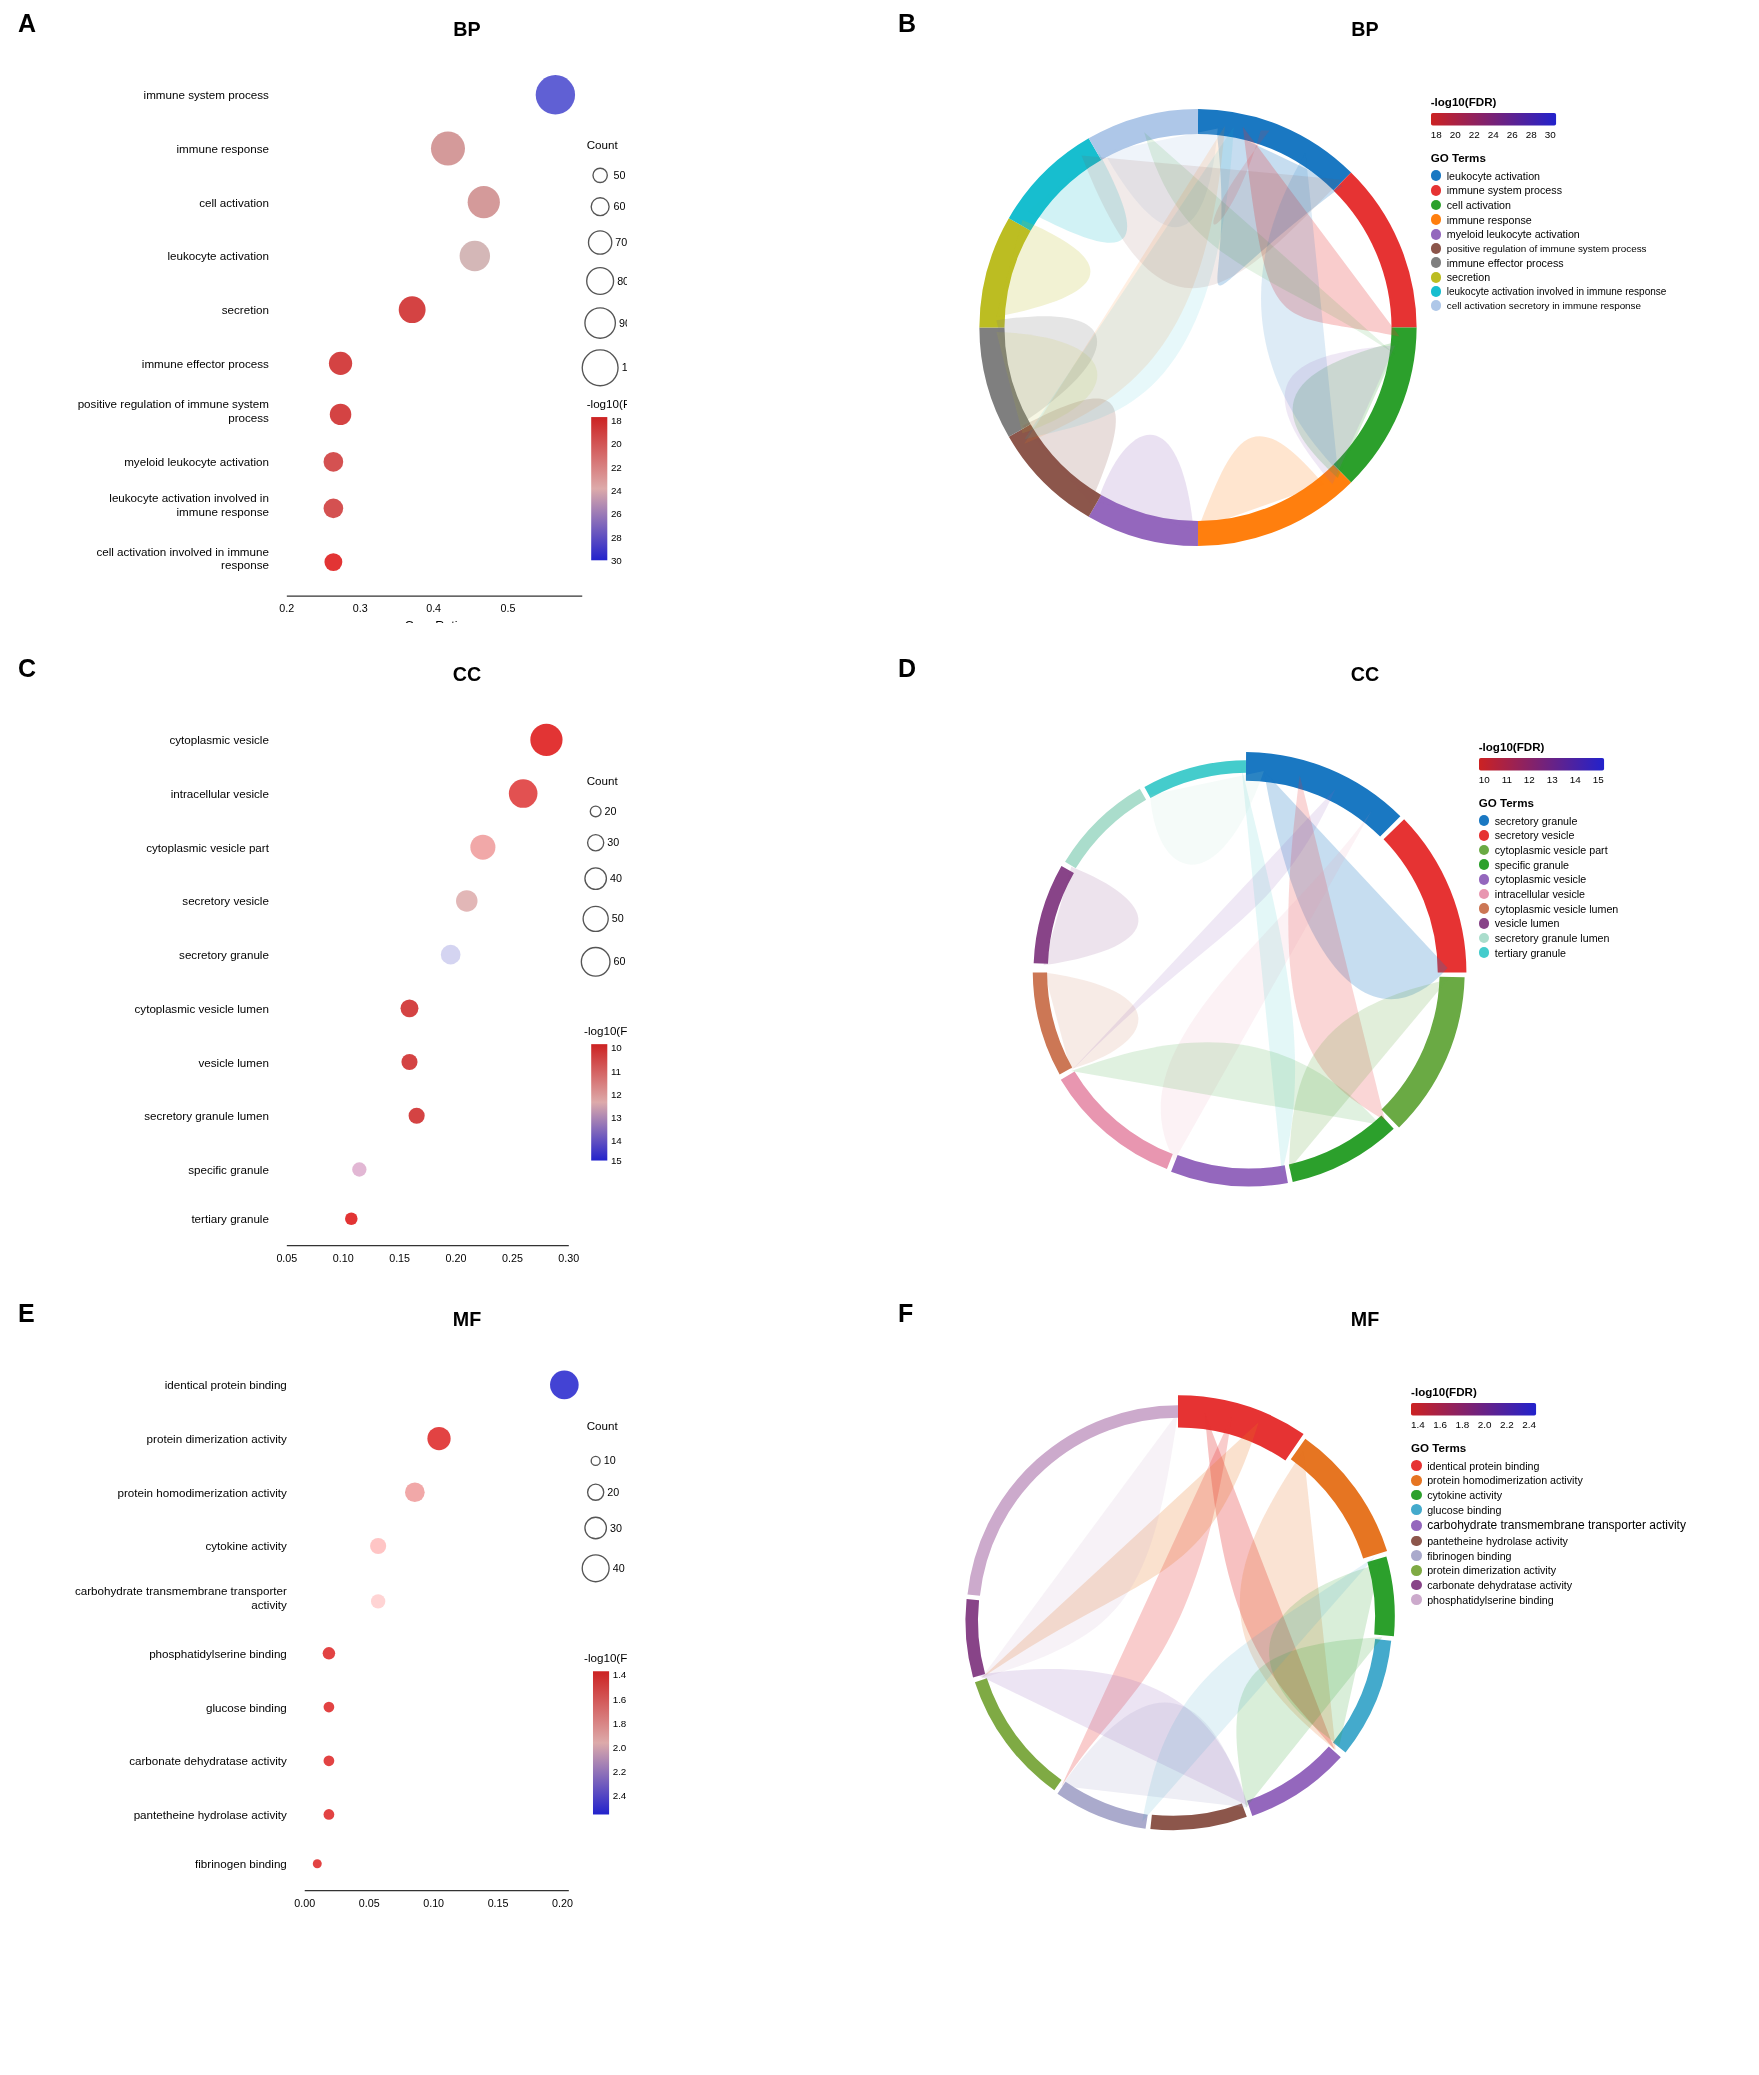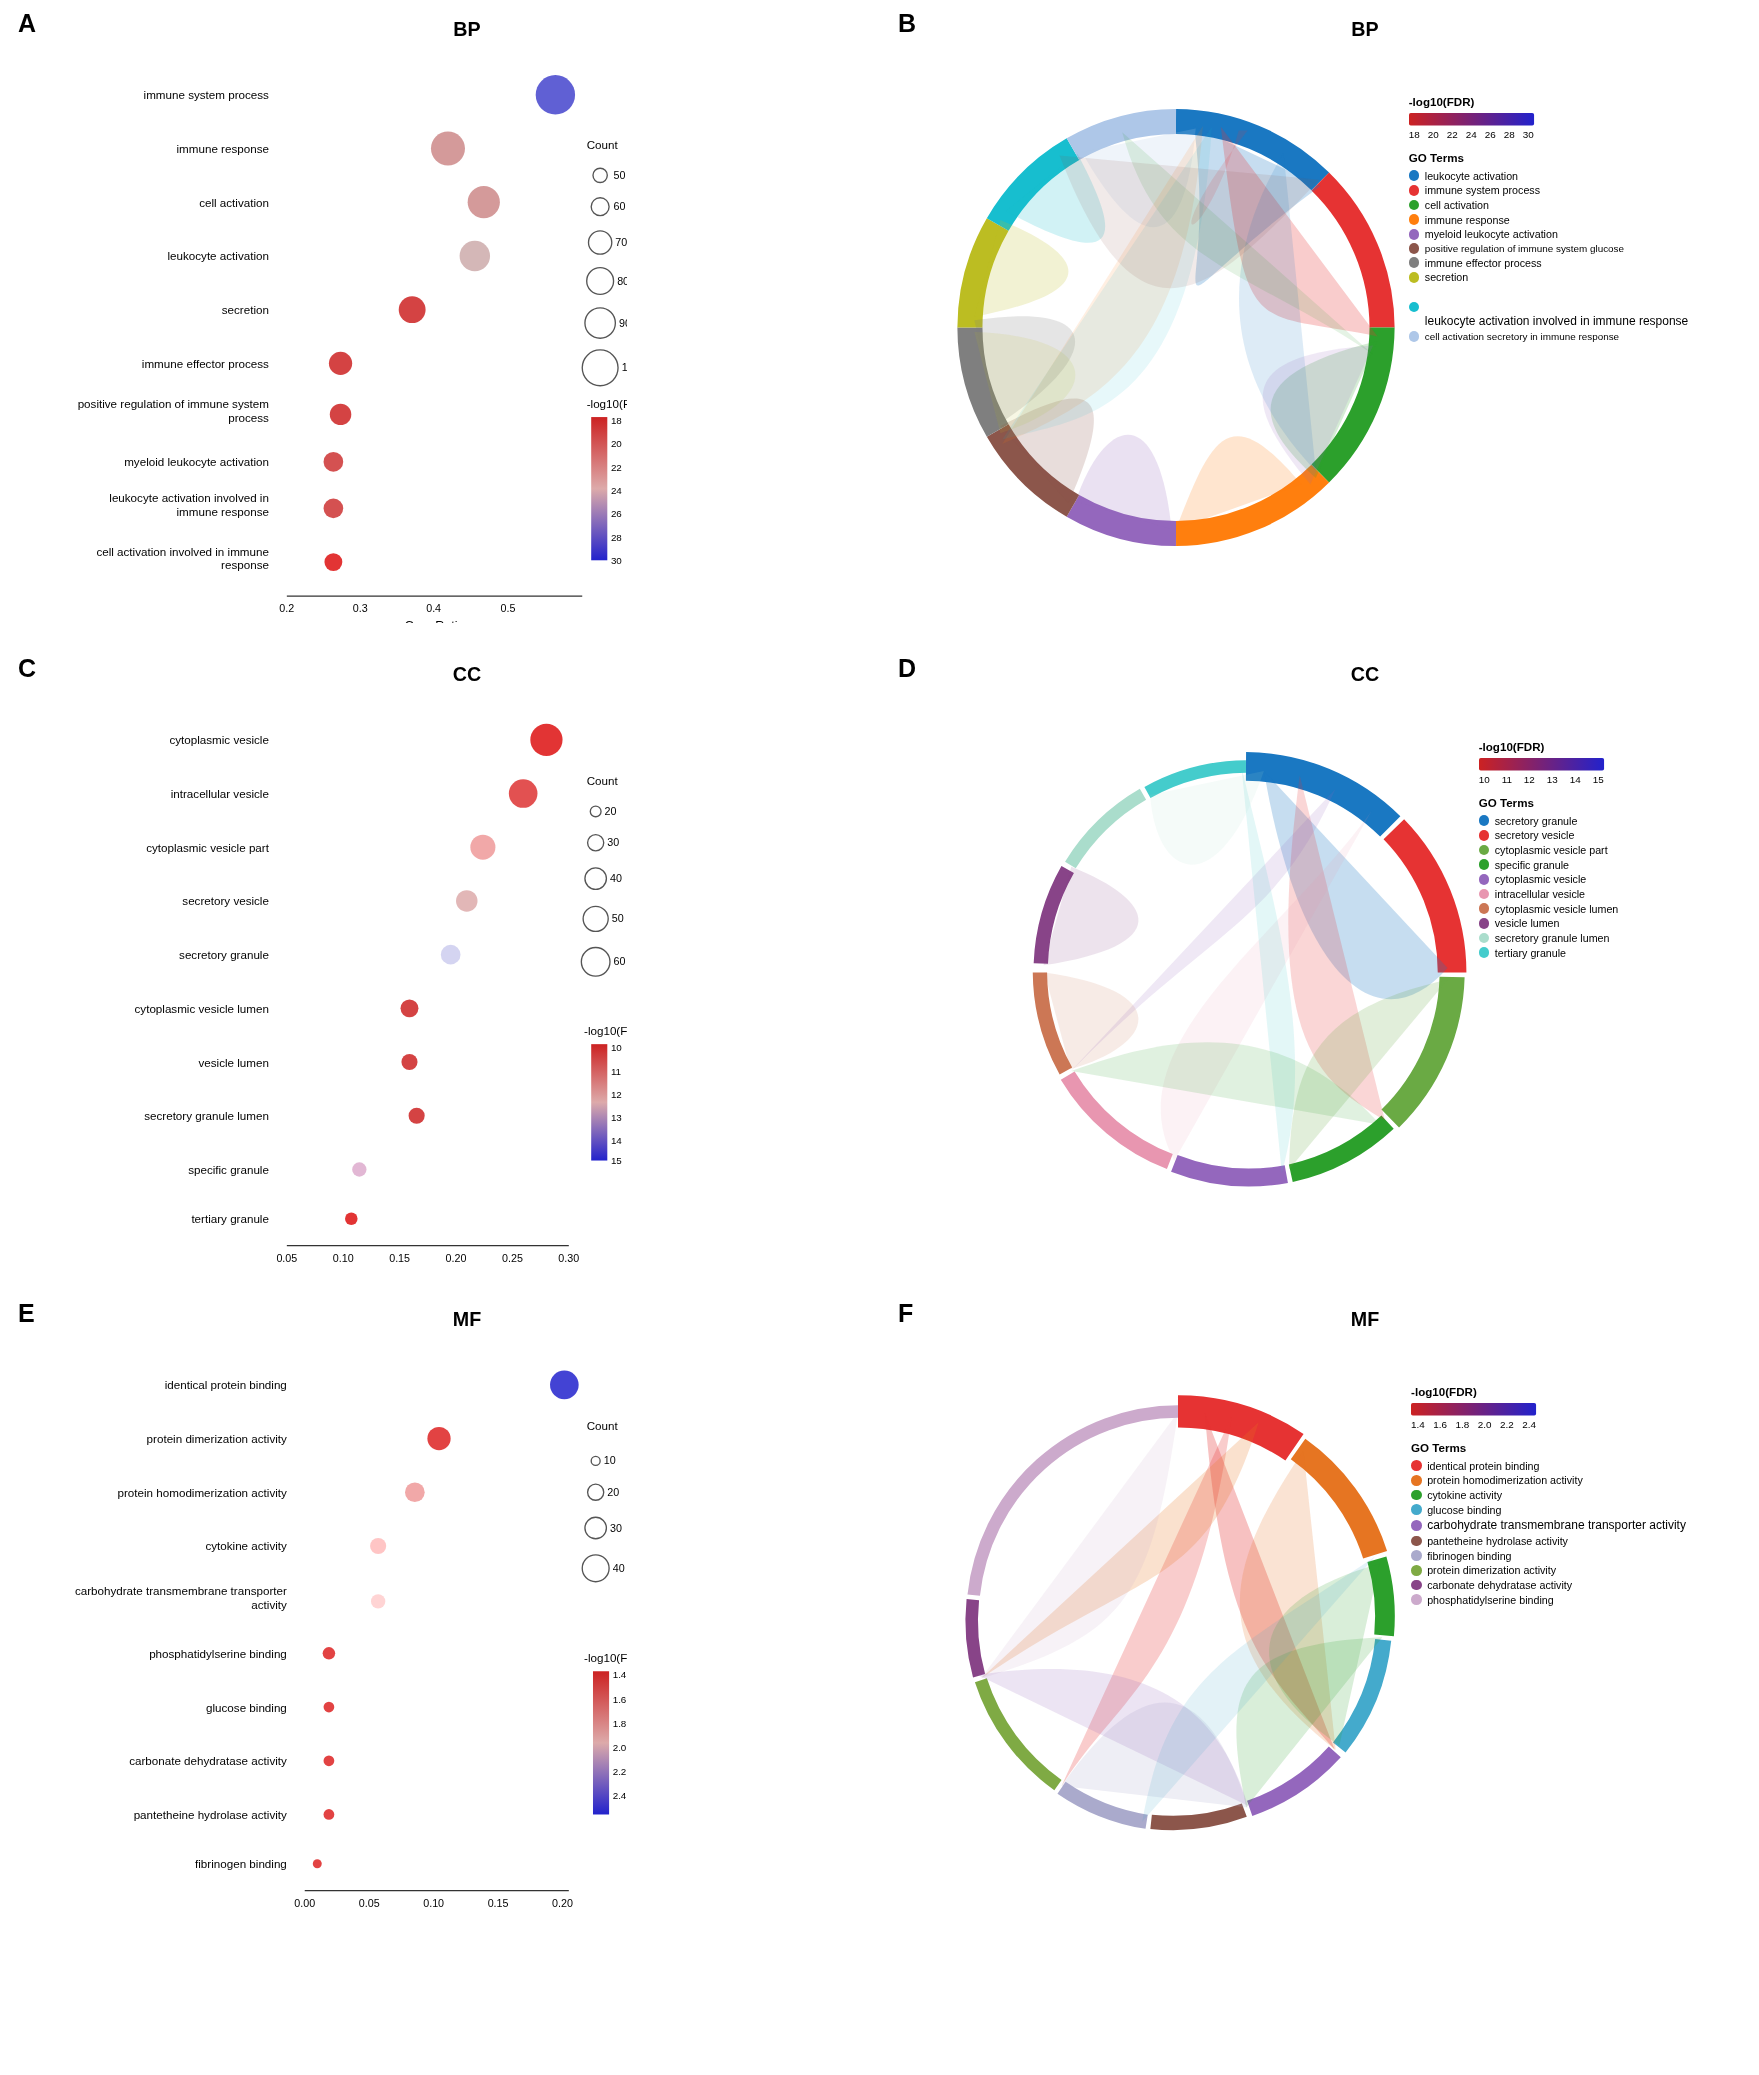--- a/index.html
+++ b/index.html
@@ -216,33 +216,33 @@
         <div class="legend-item">
             <div class="legend-dot" style="background:#ff7f0e;"></div>
             <span class="legend-text">immune response</span>
           </div>
         <div class="legend-item">
             <div class="legend-dot" style="background:#9467bd;"></div>
             <span class="legend-text">myeloid leukocyte activation</span>
           </div>
         <div class="legend-item">
             <div class="legend-dot" style="background:#8c564b;"></div>
-            <span class="legend-text" style="font-size:9.9px;">positive regulation of immune system glucose</span>
+            <span class="legend-text" style="font-size:9.9px;">positive regulation of immune system process</span>
           </div>
         <div class="legend-item">
             <div class="legend-dot" style="background:#7f7f7f;"></div>
             <span class="legend-text">immune effector process</span>
           </div>
         <div class="legend-item">
             <div class="legend-dot" style="background:#bcbd22;"></div>
             <span class="legend-text">secretion</span>
           </div>
         <div class="legend-item">
             <div class="legend-dot" style="background:#17becf;"></div>
-            <span class="legend-text" style="font-size:12px;margin-top:28px;">leukocyte activation involved in immune response</span>
+            <span class="legend-text" style="font-size:10px;">leukocyte activation involved in immune response</span>
           </div>
         <div class="legend-item">
             <div class="legend-dot" style="background:#aec7e8;"></div>
             <span class="legend-text" style="font-size:9.9px;">cell activation secretory in immune response</span>
           </div>
       </div>
     </div>
   </div>
 
   <div class="panel" style="height:645px; position:relative;">

